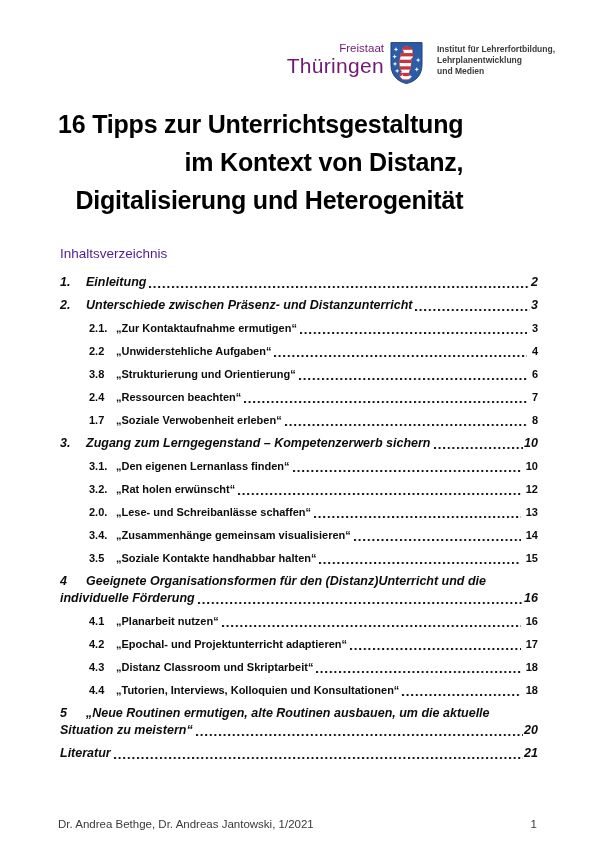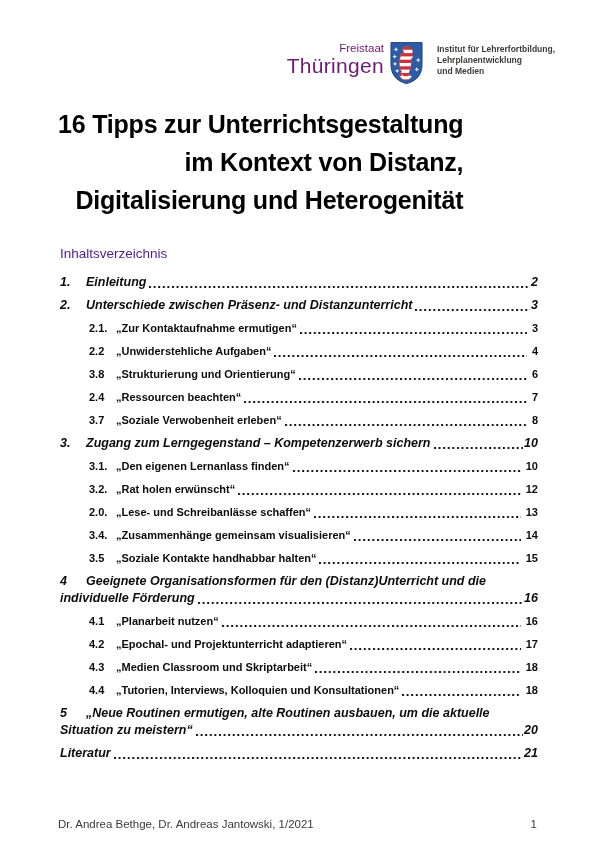--- a/index.html
+++ b/index.html
@@ -129,21 +129,21 @@
   </div>
 
   <div class="toc-entry sub">
     <span class="num">2.4</span>
     <span class="lbl">„Ressourcen beachten“</span>
     <span class="leader"></span>
     <span class="pg">7</span>
   </div>
 
   <div class="toc-entry sub">
-    <span class="num">3.7</span>
+    <span class="num">1.7</span>
     <span class="lbl">„Soziale Verwobenheit erleben“</span>
     <span class="leader"></span>
     <span class="pg">8</span>
   </div>
 
   <div class="toc-entry main">
     <span class="num">3.</span>
     <span class="lbl">Zugang zum Lerngegenstand – Kompetenzerwerb sichern</span>
     <span class="leader"></span>
     <span class="pg">10</span>
@@ -205,21 +205,21 @@
 
   <div class="toc-entry sub">
     <span class="num">4.2</span>
     <span class="lbl">„Epochal- und Projektunterricht adaptieren“</span>
     <span class="leader"></span>
     <span class="pg">17</span>
   </div>
 
   <div class="toc-entry sub">
     <span class="num">4.3</span>
-    <span class="lbl">„Medien Classroom und Skriptarbeit“</span>
+    <span class="lbl">„Distanz Classroom und Skriptarbeit“</span>
     <span class="leader"></span>
     <span class="pg">18</span>
   </div>
 
   <div class="toc-entry sub">
     <span class="num">4.4</span>
     <span class="lbl">„Tutorien, Interviews, Kolloquien und Konsultationen“</span>
     <span class="leader"></span>
     <span class="pg">18</span>
   </div>

